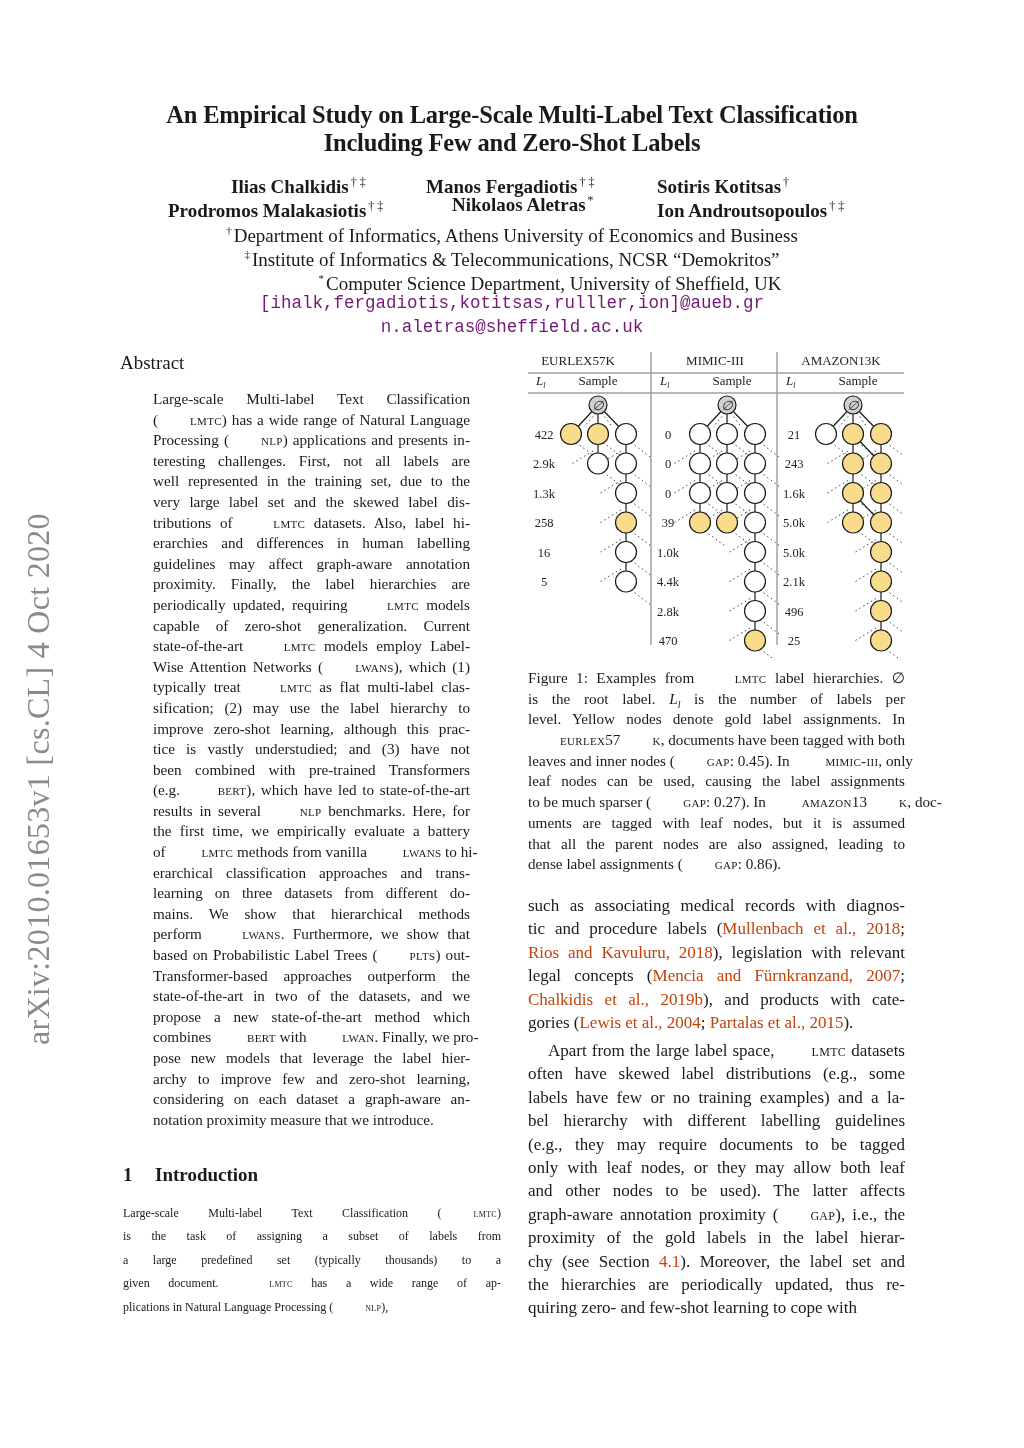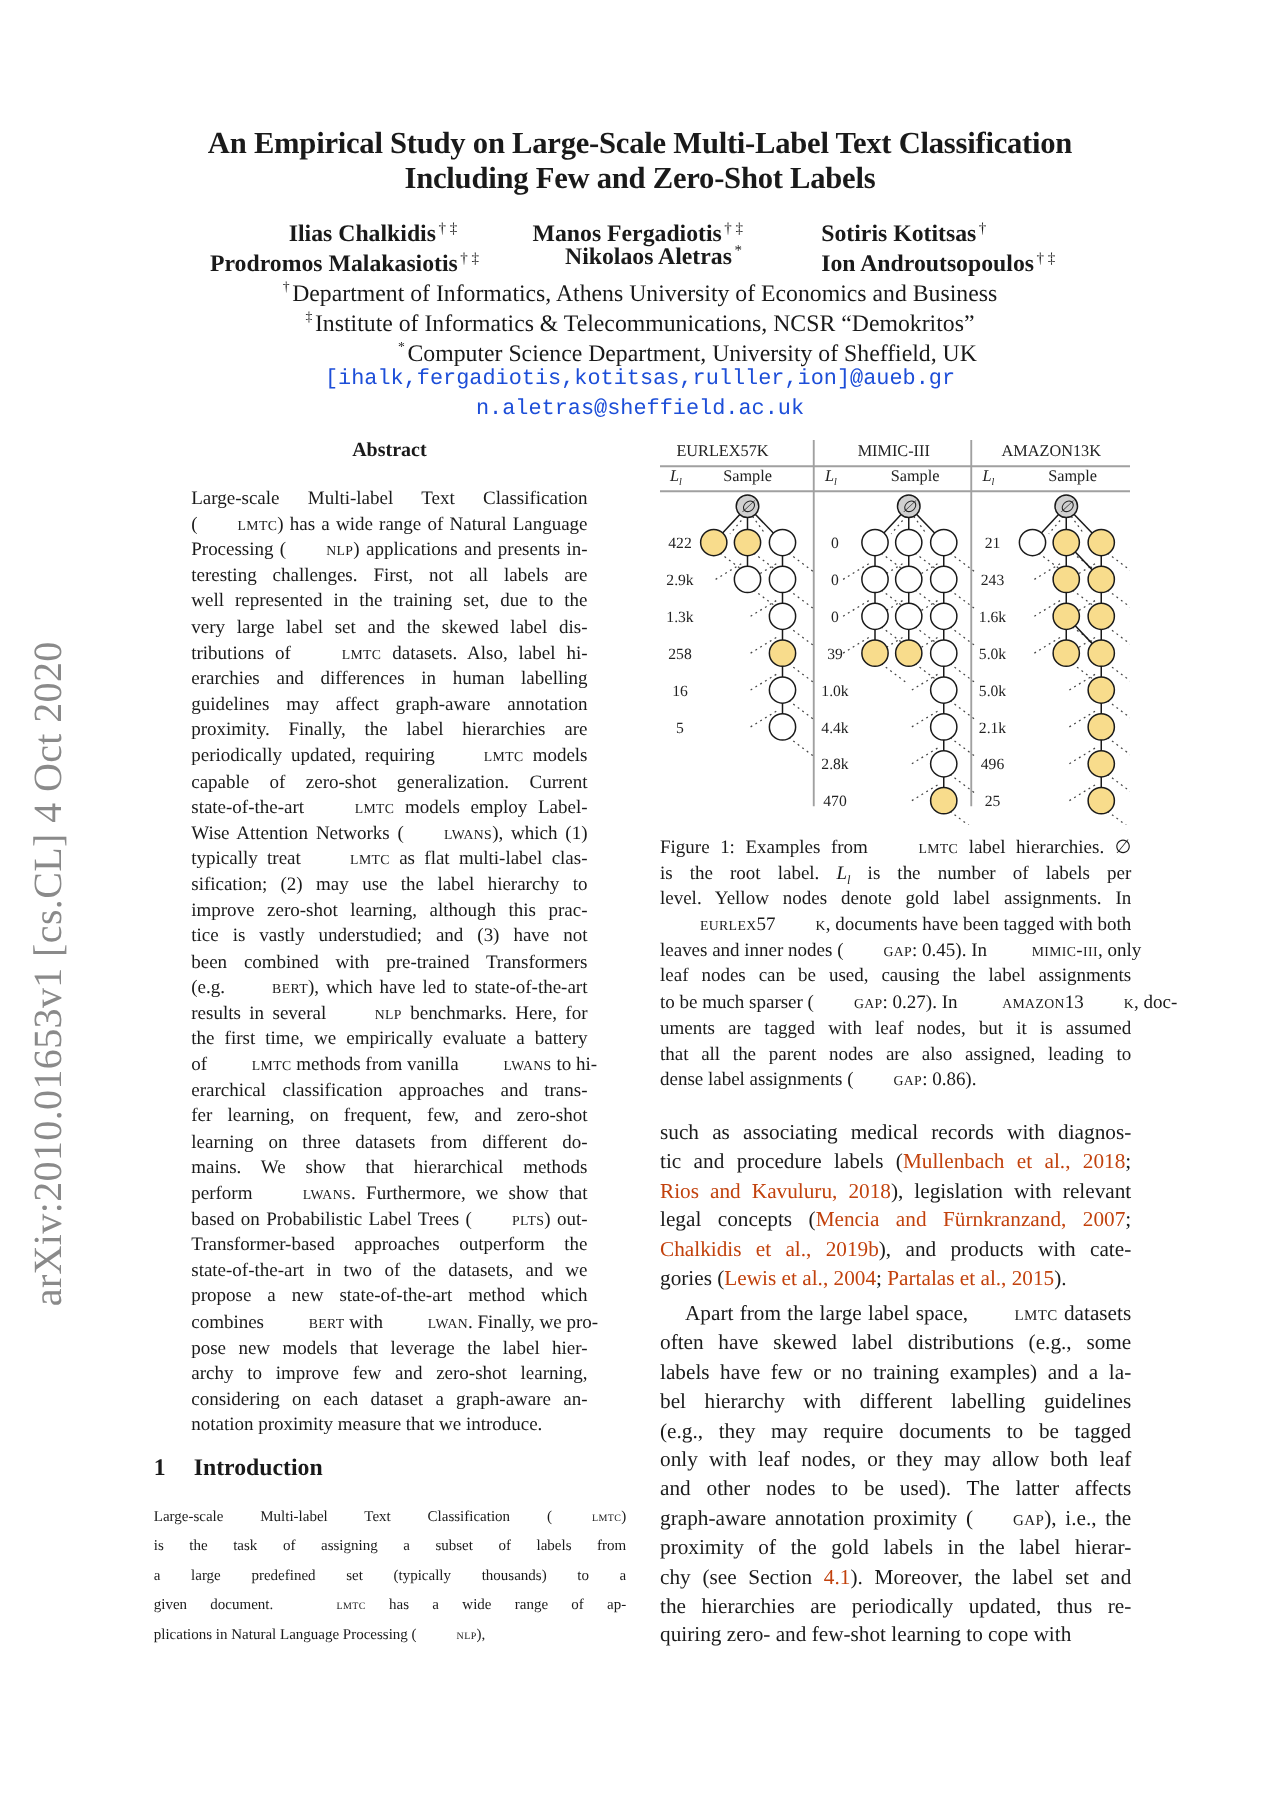--- a/index.html
+++ b/index.html
@@ -5,26 +5,26 @@
   html, body { margin: 0; padding: 0; background: #ffffff; }
   body { width: 1024px; height: 1448px; position: relative; overflow: hidden;
          font-family: "Liberation Serif", "DejaVu Serif", serif; color: #1a1a1a; }
   .abs { position: absolute; }
   .title { left: 0; width: 1024px; top: 101px; text-align: center; font-weight: bold;
            font-size: 24.5px; line-height: 28px; letter-spacing: -0.2px; }
   .authors-row { position: absolute; font-weight: bold; font-size: 19px; line-height: 22px; white-space: nowrap; }
   .authors-row sup { font-weight: normal; font-size: 12px; vertical-align: 7px; margin-left: 2px; }
   .aff { left: 0; width: 1024px; text-align: center; font-size: 19px; line-height: 24px; }
   .aff sup { font-size: 11px; vertical-align: 8px; margin-right: 2px; }
-  .mono { font-family: "Liberation Mono", "DejaVu Sans Mono", monospace; font-size: 17.5px; color: #1d4ed8; }
+  .mono { font-family: "Liberation Mono", "DejaVu Sans Mono", monospace; font-size: 17.5px; color: #701a75; }
   .arxiv { left: 20px; top: 1045px; width: 600px; transform-origin: 0 0; transform: rotate(-90deg);
            font-size: 32px; color: #8a8a8a; white-space: nowrap; letter-spacing: 0.3px; }
   .col { position: absolute; font-size: 15.2px; line-height: 20.6px; text-align: justify; }
   .col-left { left: 153px; width: 317px; }
-  .abstract-head { left: 120px; width: 383px; top: 352px; text-align: center; font-weight: bold; font-size: 16px; }
+  .abstract-head { left: 120px; width: 383px; top: 352px; text-align: left; font-weight: normal; font-size: 19px; }
   .sc { font-variant: small-caps; text-transform: lowercase; letter-spacing: 0.3px; margin-left: 32px; }
   .line { display: block; text-align: justify; text-align-last: justify; height: 20.6px; white-space: nowrap; }
   .line.last { text-align-last: left; }
   .sec-head { left: 123px; top: 1164px; font-weight: bold; font-size: 19px; }
   .sec-head .num { display: inline-block; width: 32px; }
   .intro { left: 123px; width: 378px; top: 1202px; font-size: 12px; line-height: 23.4px; }
   .intro .line { height: 23.4px; }
   .right { left: 528px; width: 377px; font-size: 17px; line-height: 23.4px; }
   .right .line { height: 23.4px; }
   .cite { color: #c2410c; }
@@ -75,21 +75,20 @@
     <span class="line">typically treat <span class="sc">LMTC</span> as flat multi-label clas-</span>
     <span class="line">sification; (2) may use the label hierarchy to</span>
     <span class="line">improve zero-shot learning, although this prac-</span>
     <span class="line">tice is vastly understudied; and (3) have not</span>
     <span class="line">been combined with pre-trained Transformers</span>
     <span class="line">(e.g. <span class="sc">BERT</span>), which have led to state-of-the-art</span>
     <span class="line">results in several <span class="sc">NLP</span> benchmarks.  Here, for</span>
     <span class="line">the first time, we empirically evaluate a battery</span>
     <span class="line">of <span class="sc">LMTC</span> methods from vanilla <span class="sc">LWANs</span> to hi-</span>
     <span class="line">erarchical classification approaches and trans-</span>
-    <span class="line">fer learning, on frequent, few, and zero-shot</span>
     <span class="line">learning on three datasets from different do-</span>
     <span class="line">mains.  We show that hierarchical methods</span>
     <span class="line">perform <span class="sc">LWANs</span>.  Furthermore, we show that</span>
     <span class="line">based on Probabilistic Label Trees (<span class="sc">PLTs</span>) out-</span>
     <span class="line">Transformer-based approaches outperform the</span>
     <span class="line">state-of-the-art in two of the datasets, and we</span>
     <span class="line">propose a new state-of-the-art method which</span>
     <span class="line">combines <span class="sc">BERT</span> with <span class="sc">LWAN</span>.  Finally, we pro-</span>
     <span class="line">pose new models that leverage the label hier-</span>
     <span class="line">archy to improve few and zero-shot learning,</span>

